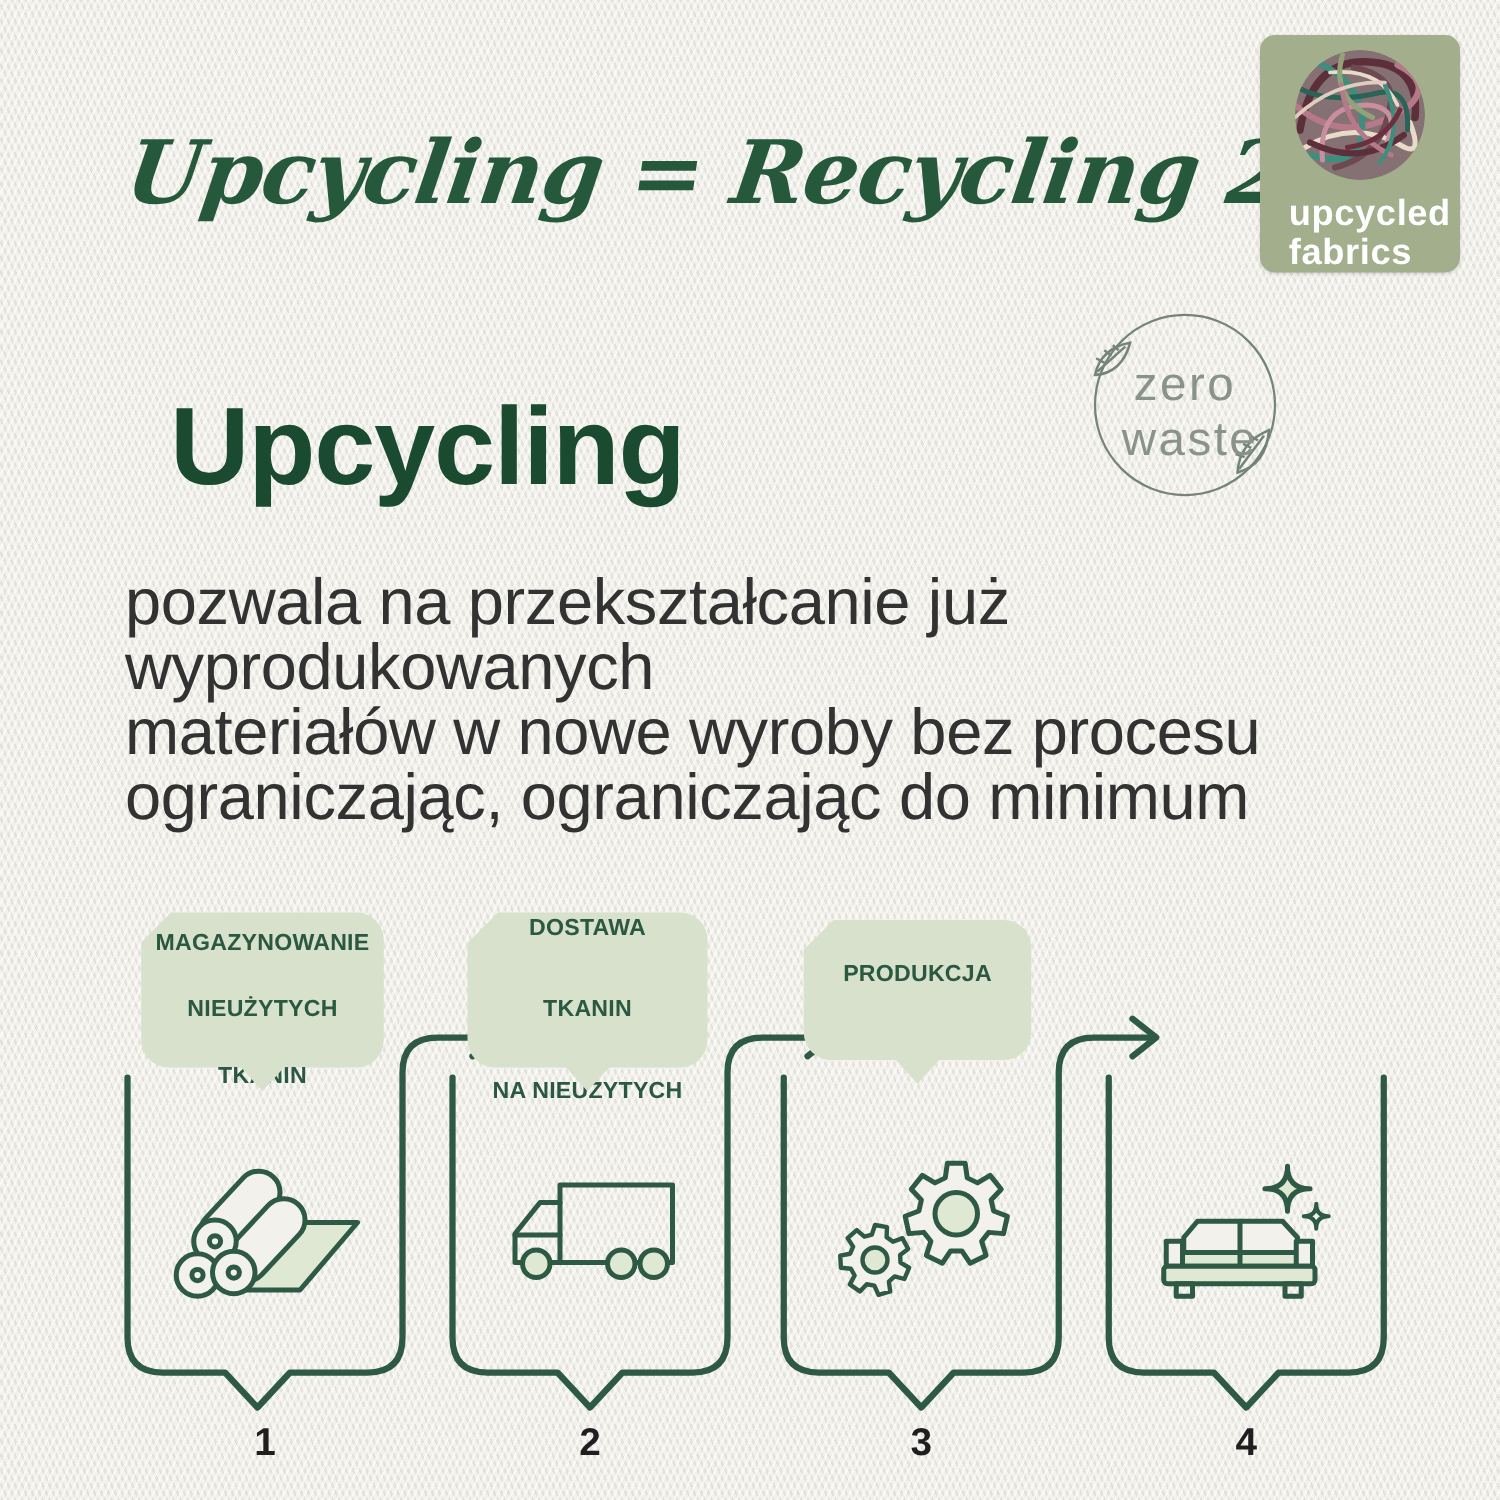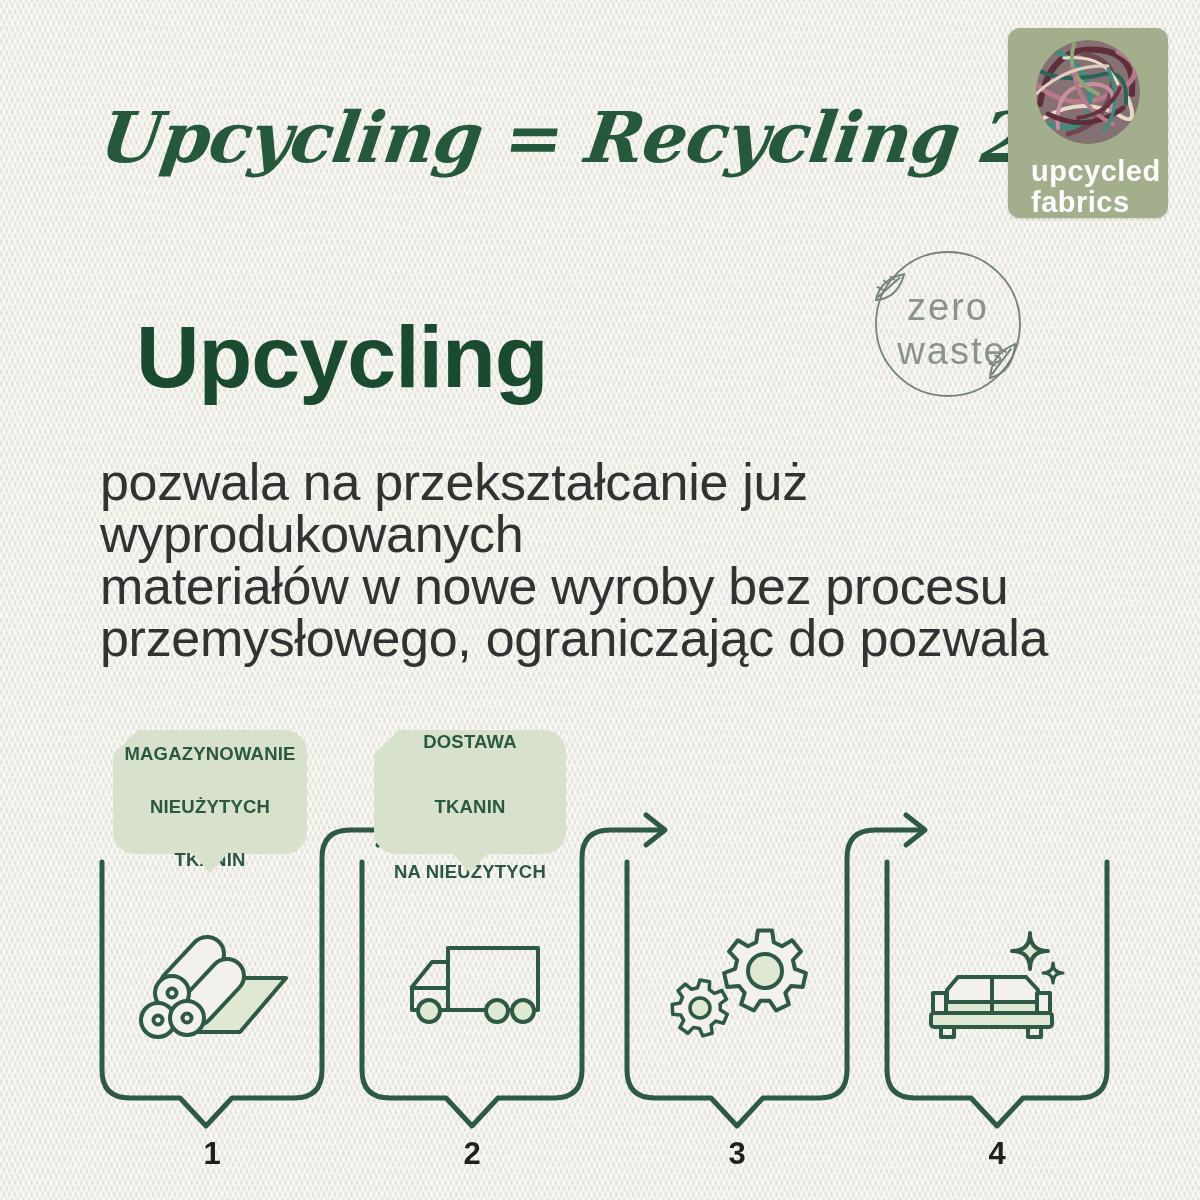--- a/index.html
+++ b/index.html
@@ -116,21 +116,21 @@
         <path d="M 30 -5 L 29 -11"></path>
     </g>
     <text x="88" y="74" text-anchor="middle" font-size="38" letter-spacing="2" fill="#89938a" font-weight="300">zero</text>
     <text x="92" y="118" text-anchor="middle" font-size="38" letter-spacing="2" fill="#89938a" font-weight="300">waste</text>
   </svg>
 
   <div class="heading">Upcycling</div>
   <div class="paragraph">
     <div>pozwala na przekształcanie już wyprodukowanych</div>
     <div>materiałów w nowe wyroby bez procesu</div>
-    <div>przemysłowego, ograniczając do pozwala</div>
+    <div>ograniczając, ograniczając do minimum</div>
   </div>
 
   <svg class="flow-svg" viewBox="0 0 1200 1200">
     <g fill="none" stroke="#2e5945" stroke-width="5" stroke-linecap="round" stroke-linejoin="round">
 
       <path d="M 102 862 L 102 1070 Q 102 1098 130 1098 L 180 1098 L 206 1126 L 232 1098 L 294 1098 Q 322 1098 322 1070 L 322 858 Q 322 830 350 830 L 392 830"></path>
       <path d="M 378 815 L 397 830 L 378 845"></path>
 
       <path d="M 362 862 L 362 1070 Q 362 1098 390 1098 L 446 1098 L 472 1126 L 498 1098 L 554 1098 Q 582 1098 582 1070 L 582 858 Q 582 830 610 830 L 660 830"></path>
       <path d="M 646 815 L 665 830 L 646 845"></path>
@@ -187,19 +187,24 @@
   <div class="bubble b1">
     <span>MAGAZYNOWANIE</span>
     <span>NIEUŻYTYCH</span>
     <span>TKANIN</span>
   </div>
   <div class="bubble b2">
     <span>DOSTAWA</span>
     <span>TKANIN</span>
     <span>NA NIEUŻYTYCH</span>
   </div>
+  <div class="bubble b3">
+    <span>PRODUKCJA</span>
+    <span></span>
+    <span></span>
+  </div>
 
   <div class="step-number n1">1</div>
   <div class="step-number n2">2</div>
   <div class="step-number n3">3</div>
   <div class="step-number n4">4</div>
 
 </div>
 
 </body></html>

